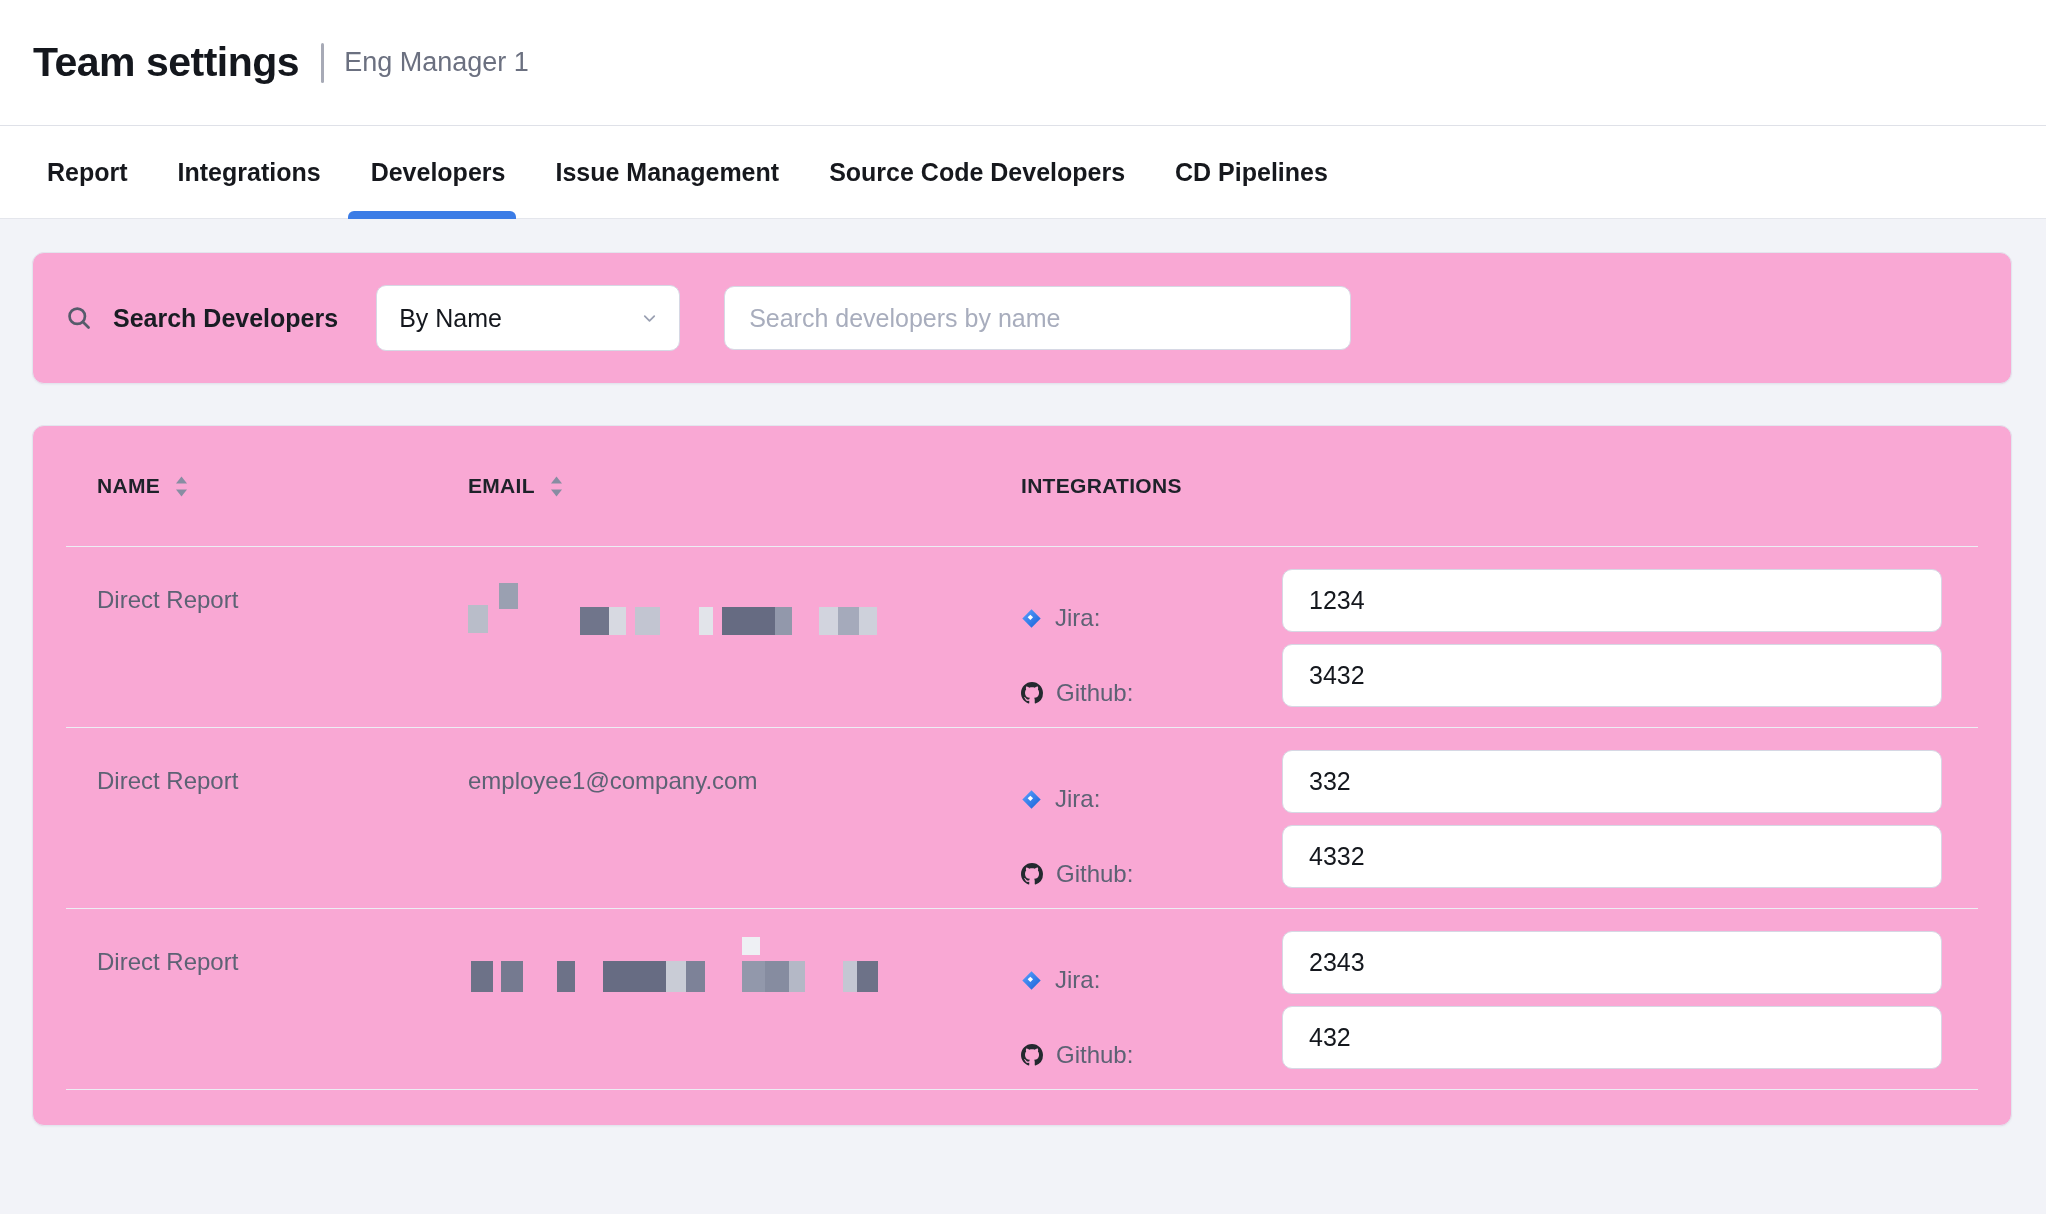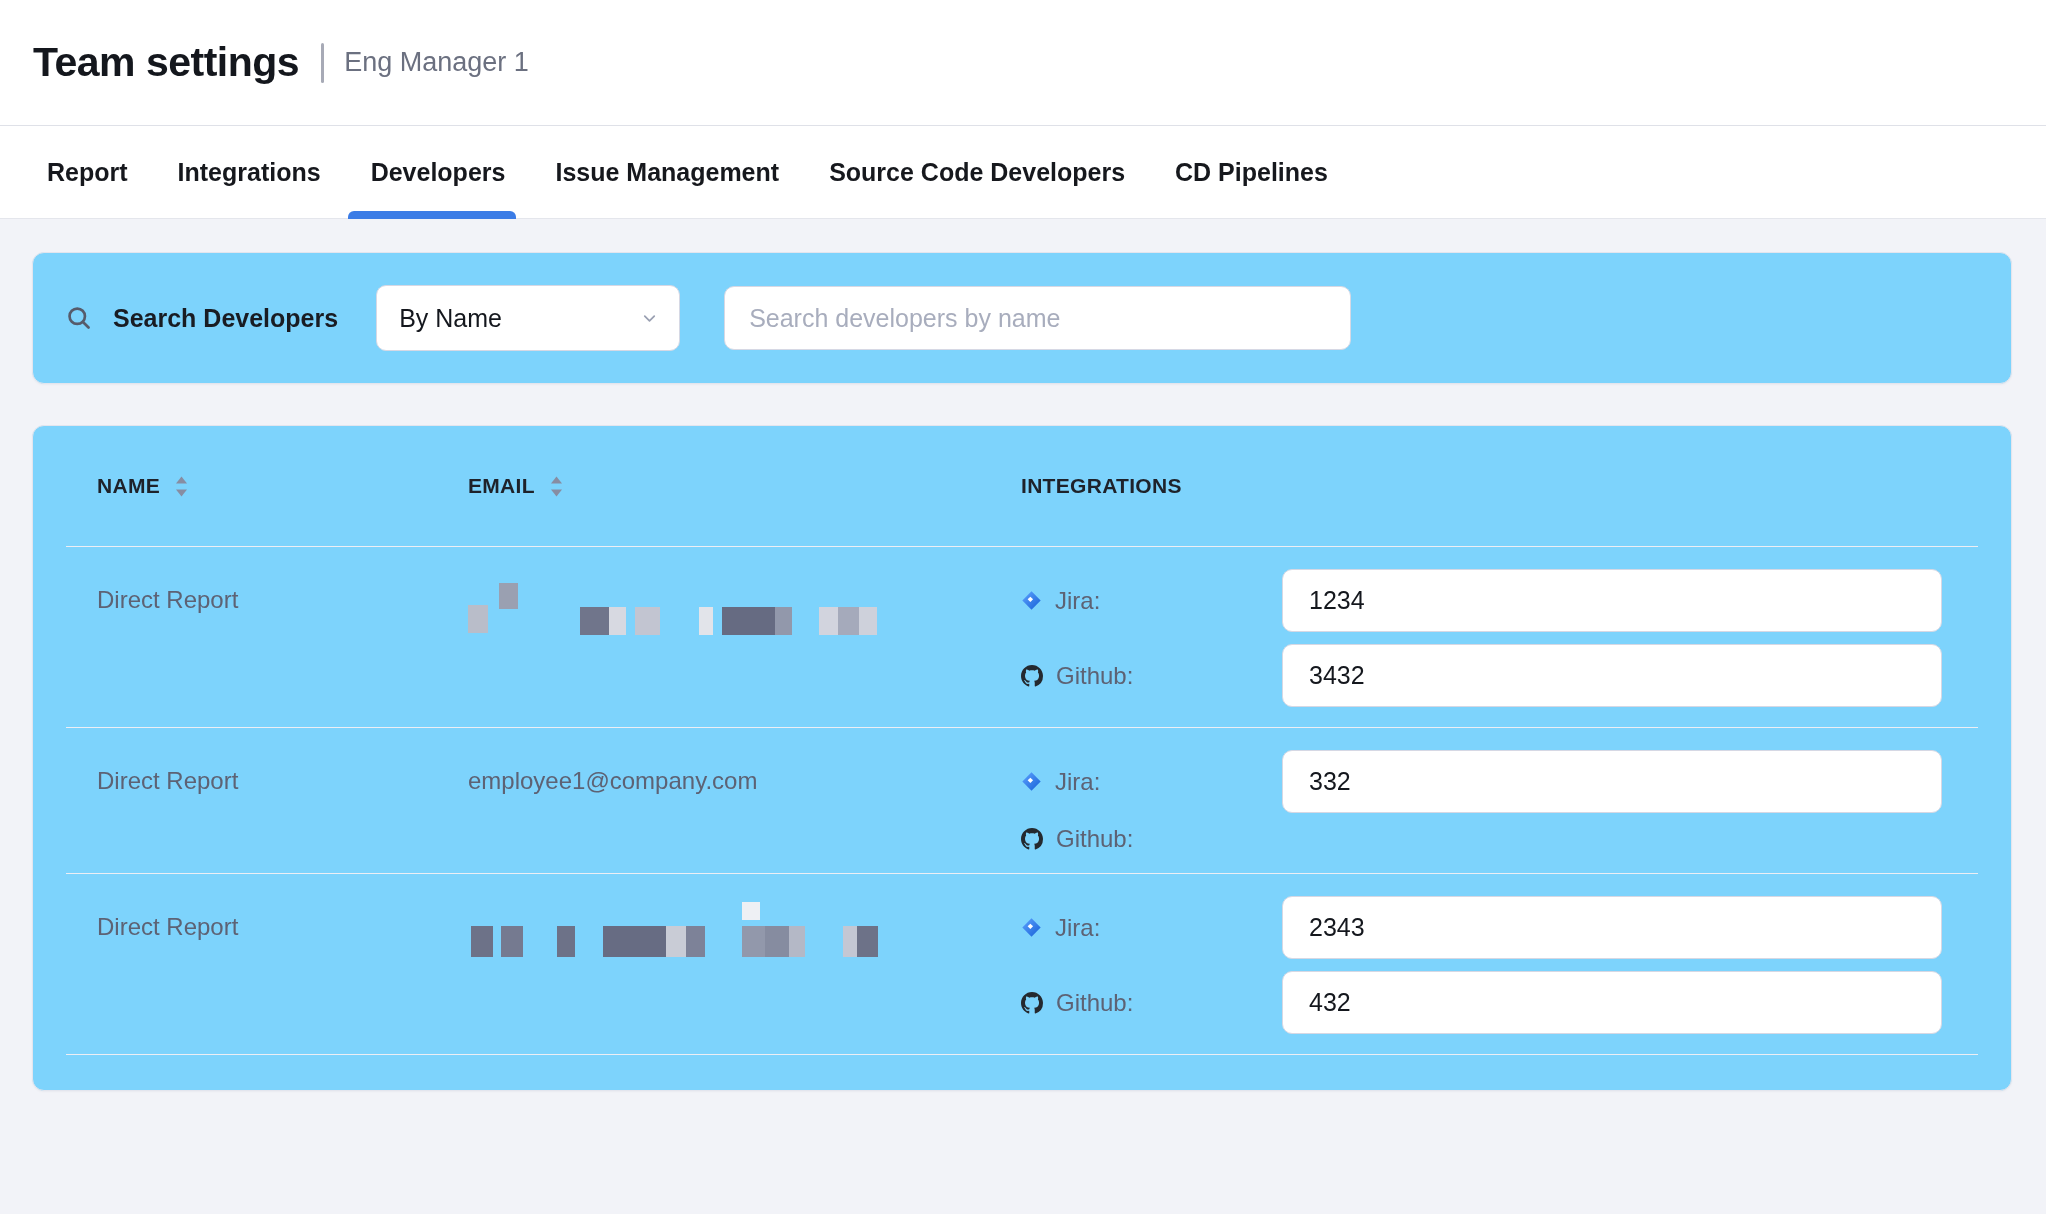--- a/index.html
+++ b/index.html
@@ -35,21 +35,21 @@
     font-family:"Liberation Sans", sans-serif;
   }
   .tab.active::after {
     content:""; position:absolute; left:2px; right:14px; bottom:-1px;
     height:8px; background:#3b7ce6; border-radius:6px 6px 0 0;
   }
 
   
   .content { padding:33px 34px 0 32px; }
   .card {
-    background:#7dd3fc; border:1px solid #e3e5ee; border-radius:12px;
+    background:#f9a8d4; border:1px solid #e3e5ee; border-radius:12px;
     box-shadow:0 1px 2px rgba(25,28,48,0.04);
   }
 
   
   .search-card {
     height:132px; display:flex; align-items:center;
     padding:0 32px; margin-bottom:41px;
   }
   .search-icon { display:flex; margin-right:20px; }
   .search-label { font-size:25px; font-weight:700; color:#191c23; margin-right:38px; }
@@ -72,21 +72,21 @@
   .th { font-size:21px; font-weight:700; color:#1e222a; letter-spacing:0.3px;
         display:flex; align-items:center; gap:15px; }
   .col-name  { width:371px; padding-left:31px; }
   .col-email { width:553px; padding-left:31px; }
   .col-int   { flex:1; padding-left:31px; }
   .sort-icon { display:flex; cursor:pointer; }
 
   .trow { display:flex; border-bottom:1px solid #edeef4; padding:22px 0 20px; }
   .td-text { font-size:24px; color:#5d6274; padding-top:16px; line-height:30px; }
   .int-cell { display:flex; flex-direction:column; gap:12px; padding-right:36px; }
-  .field-row { display:flex; align-items:center; }
+  .field-row { display:flex; align-items:flex-end; }
   .int-label { display:flex; align-items:center; gap:13px; width:261px;
                font-size:24px; color:#5d6274; }
   .int-label svg { flex:none; }
   .int-input {
     flex:1; height:63px; border:1px solid #d6d8e4; border-radius:10px;
     font-size:25px; color:#14171d; padding:0 26px;
     font-family:"Liberation Sans", sans-serif; outline:none; background:#fff;
   }
 
   
@@ -223,20 +223,21 @@
           </span>
           <input class="int-input" type="text" value="332" style="">
         </div>
         <div class="field-row">
           <span class="int-label">
             <svg width="22" height="22" viewBox="0 0 16 16" fill="#24292f">
               <path d="M8 0C3.58 0 0 3.58 0 8c0 3.54 2.29 6.53 5.47 7.59.4.07.55-.17.55-.38 0-.19-.01-.82-.01-1.49-2.01.37-2.53-.49-2.69-.94-.09-.23-.48-.94-.82-1.13-.28-.15-.68-.52-.01-.53.63-.01 1.08.58 1.23.82.72 1.21 1.87.87 2.33.66.07-.52.28-.87.51-1.07-1.78-.2-3.64-.89-3.64-3.95 0-.87.31-1.59.82-2.15-.08-.2-.36-1.02.08-2.12 0 0 .67-.21 2.2.82.64-.18 1.32-.27 2-.27s1.36.09 2 .27c1.53-1.04 2.2-.82 2.2-.82.44 1.1.16 1.92.08 2.12.51.56.82 1.27.82 2.15 0 3.07-1.87 3.75-3.65 3.95.29.25.54.73.54 1.48 0 1.07-.01 1.93-.01 2.2 0 .21.15.46.55.38A8.01 8.01 0 0016 8c0-4.42-3.58-8-8-8z"></path>
             </svg>
             <span>Github:</span>
           </span>
+          <input class="int-input" type="text" value="4332" style="">
         </div>
       </div>
     </div>
 
     <div class="trow">
       <div class="col-name td-text">Direct Report</div>
       <div class="col-email">
         <div class="redacted">
             <span class="rblock" style="left: 3px; top: 14px; width: 22px; height: 31px; background: rgb(109, 114, 136);"></span>
             <span class="rblock" style="left: 33px; top: 14px; width: 22px; height: 31px; background: rgb(117, 122, 144);"></span>

